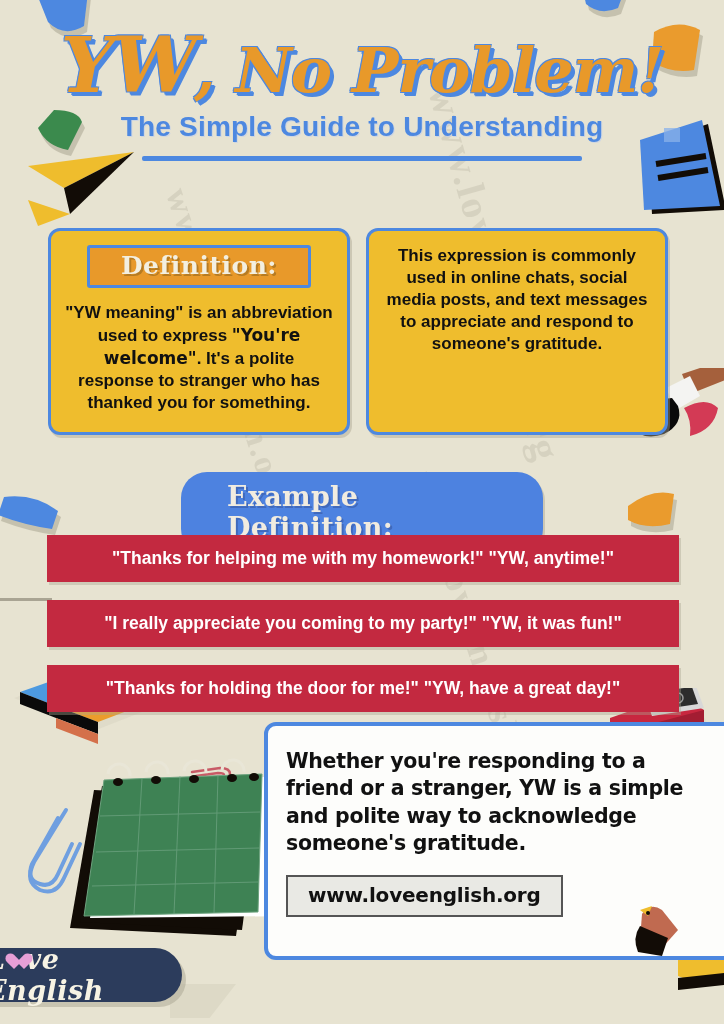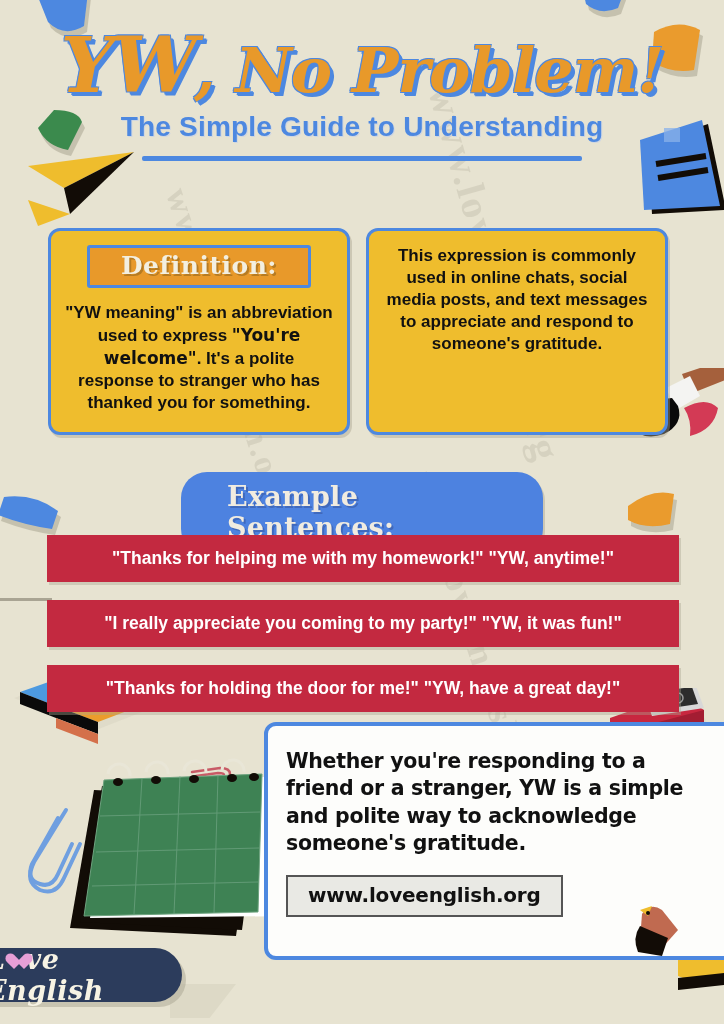--- a/index.html
+++ b/index.html
@@ -344,21 +344,21 @@
 
     <div class="card">
       <div class="card-body">
         <span>This expression is commonly used in online chats, social media posts, and text messages to appreciate and respond to someone's gratitude.</span>
       </div>
     </div>
 
   </div>
 
   <div class="pill">
-    <span>Example Sentences:</span>
+    <span>Example Definition:</span>
   </div>
 
   <div class="bars">
     <div class="bar">"Thanks for helping me with my homework!" "YW, anytime!"</div>
     <div class="bar">"I really appreciate you coming to my party!" "YW, it was fun!"</div>
     <div class="bar">"Thanks for holding the door for me!" "YW, have a great day!"</div>
   </div>
   <div class="sideline"></div>
 
   <div class="conclusion">

